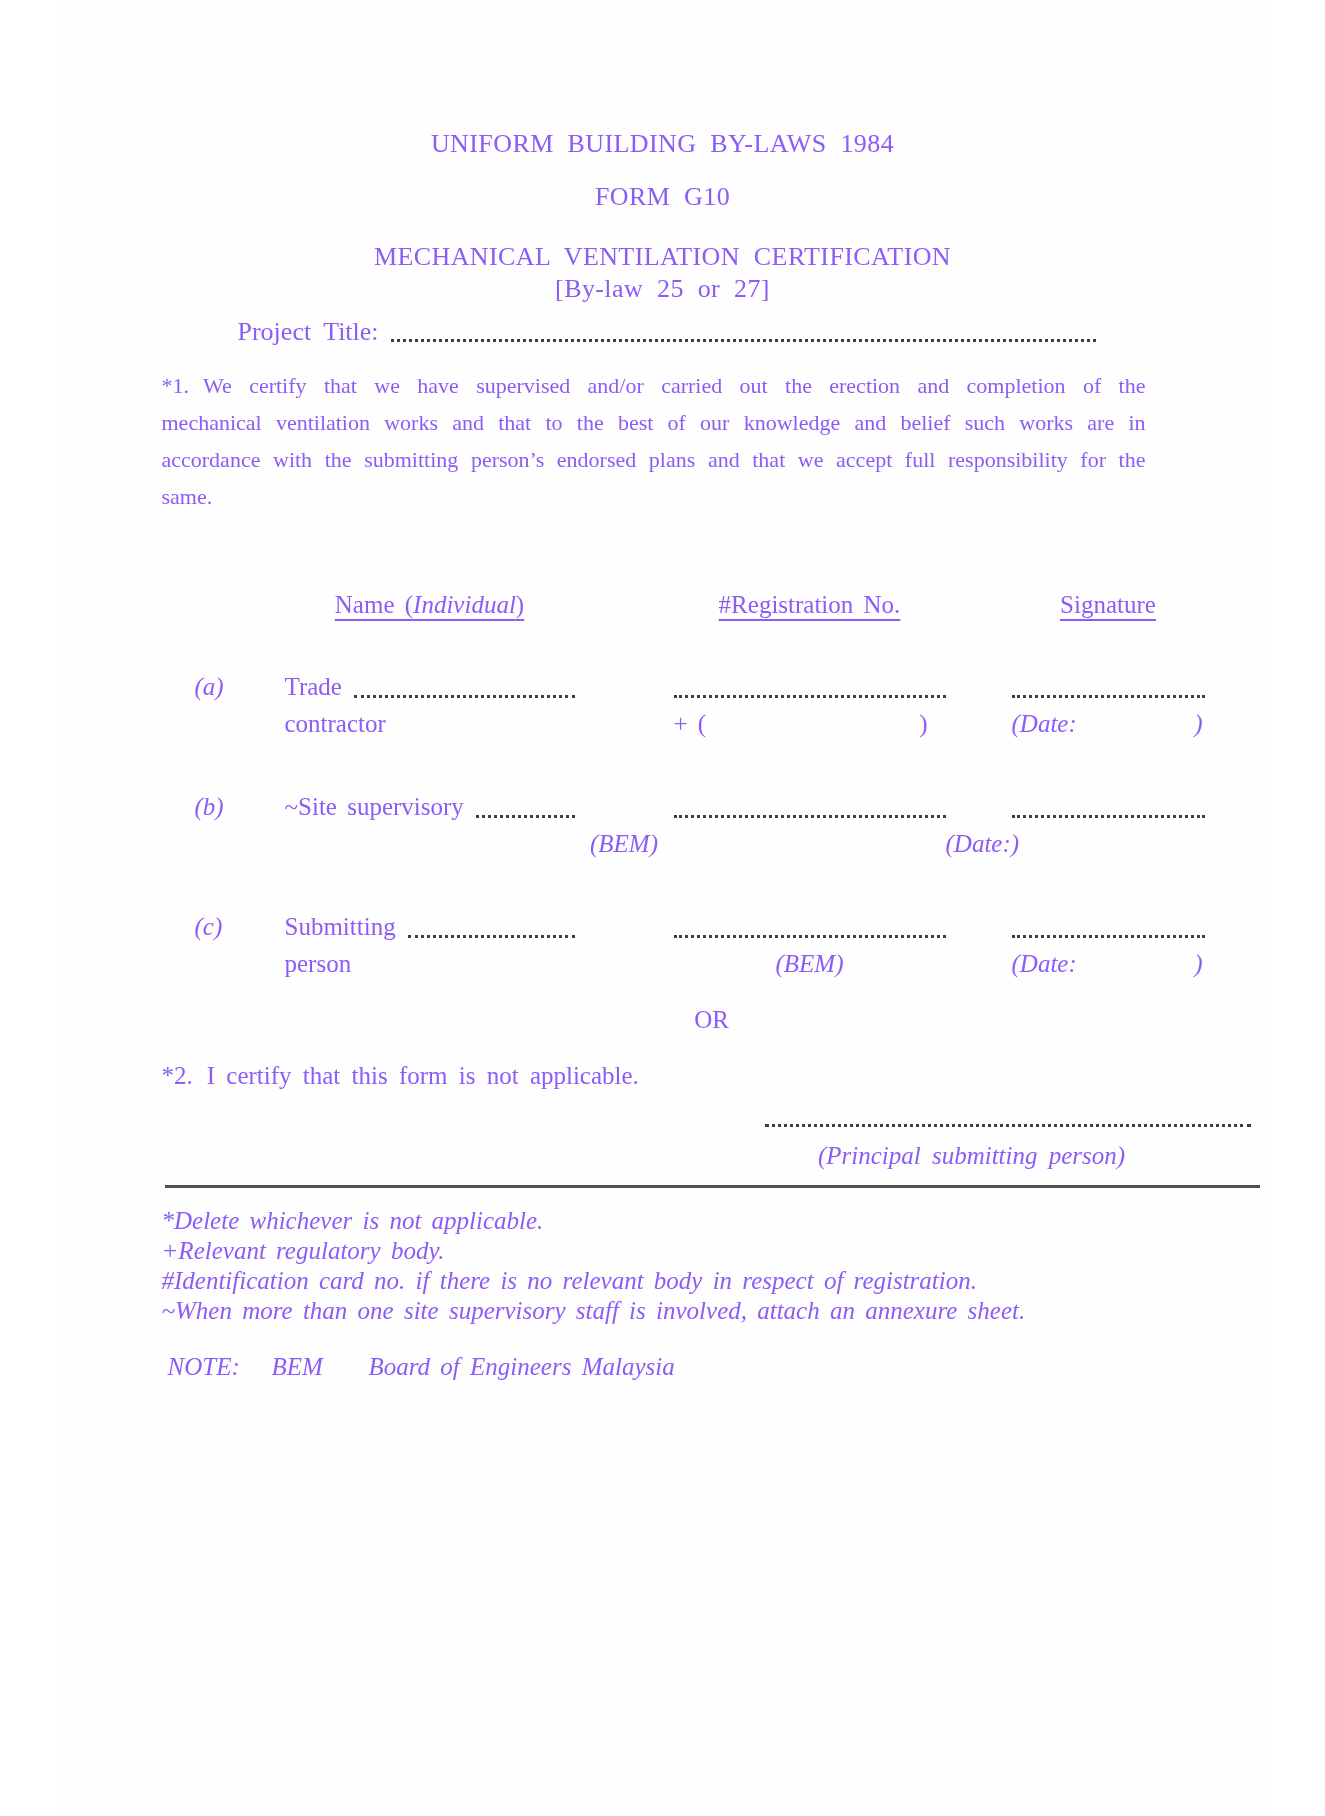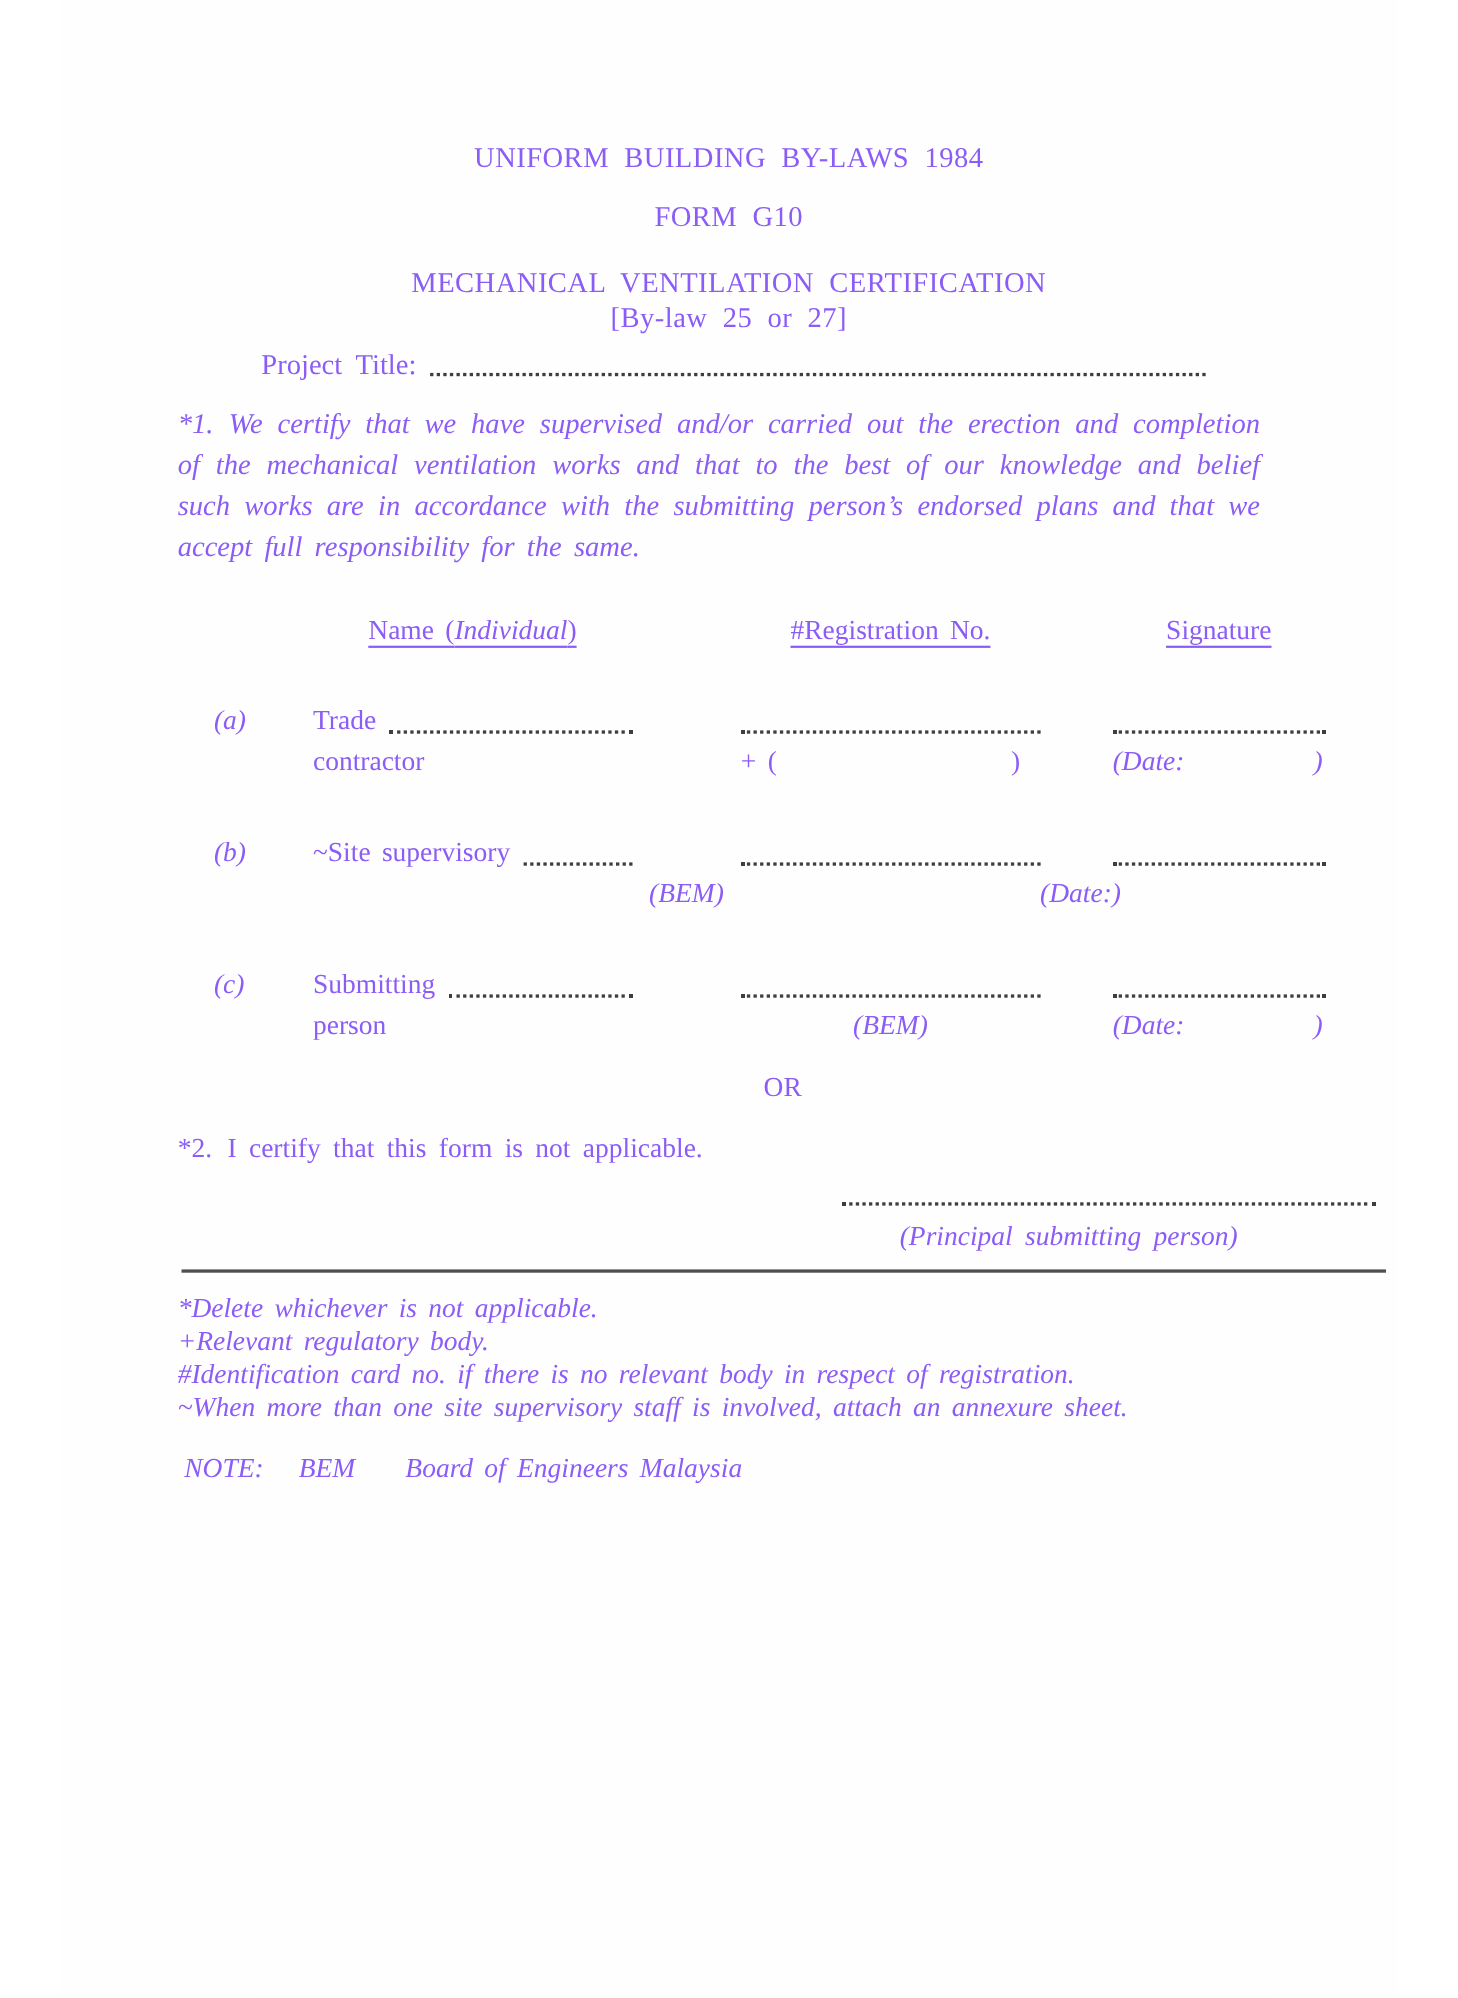--- a/index.html
+++ b/index.html
@@ -25,31 +25,31 @@
     display:flex; align-items:flex-end;
     font-size:26px; line-height:34px; word-spacing:6px;
   }
   .fill {
     flex:1 1 auto; height:0;
     border-bottom:3px dotted #3e3e3e;
     margin:0 0 7px 12px;
   }
   .para {
     margin-top:18px;
-    font-size:26px; line-height:37px;
-    text-align:justify; word-spacing:4.5px;font-style:italic;
+    font-size:22px; line-height:37px;
+    text-align:justify; word-spacing:4.5px;
   }
   .grid {
     display:grid;
     grid-template-columns:90px 290px 99px 272px 66px 193px;
     grid-auto-rows:37px;
     margin-left:33px;
     font-size:25px; line-height:37px; word-spacing:4px;
   }
-  .thead { margin-top:40px; }
+  .thead { margin-top:71px; }
   .hcell { text-align:center; }
   .hcell .u {
     text-decoration:underline;
     text-underline-offset:6px;
     text-decoration-thickness:2px;
   }
   .row-a { margin-top:45px; }
   .row-b { margin-top:46px; }
   .row-c { margin-top:46px; }
   .cell-flex { display:flex; align-items:flex-end; }

